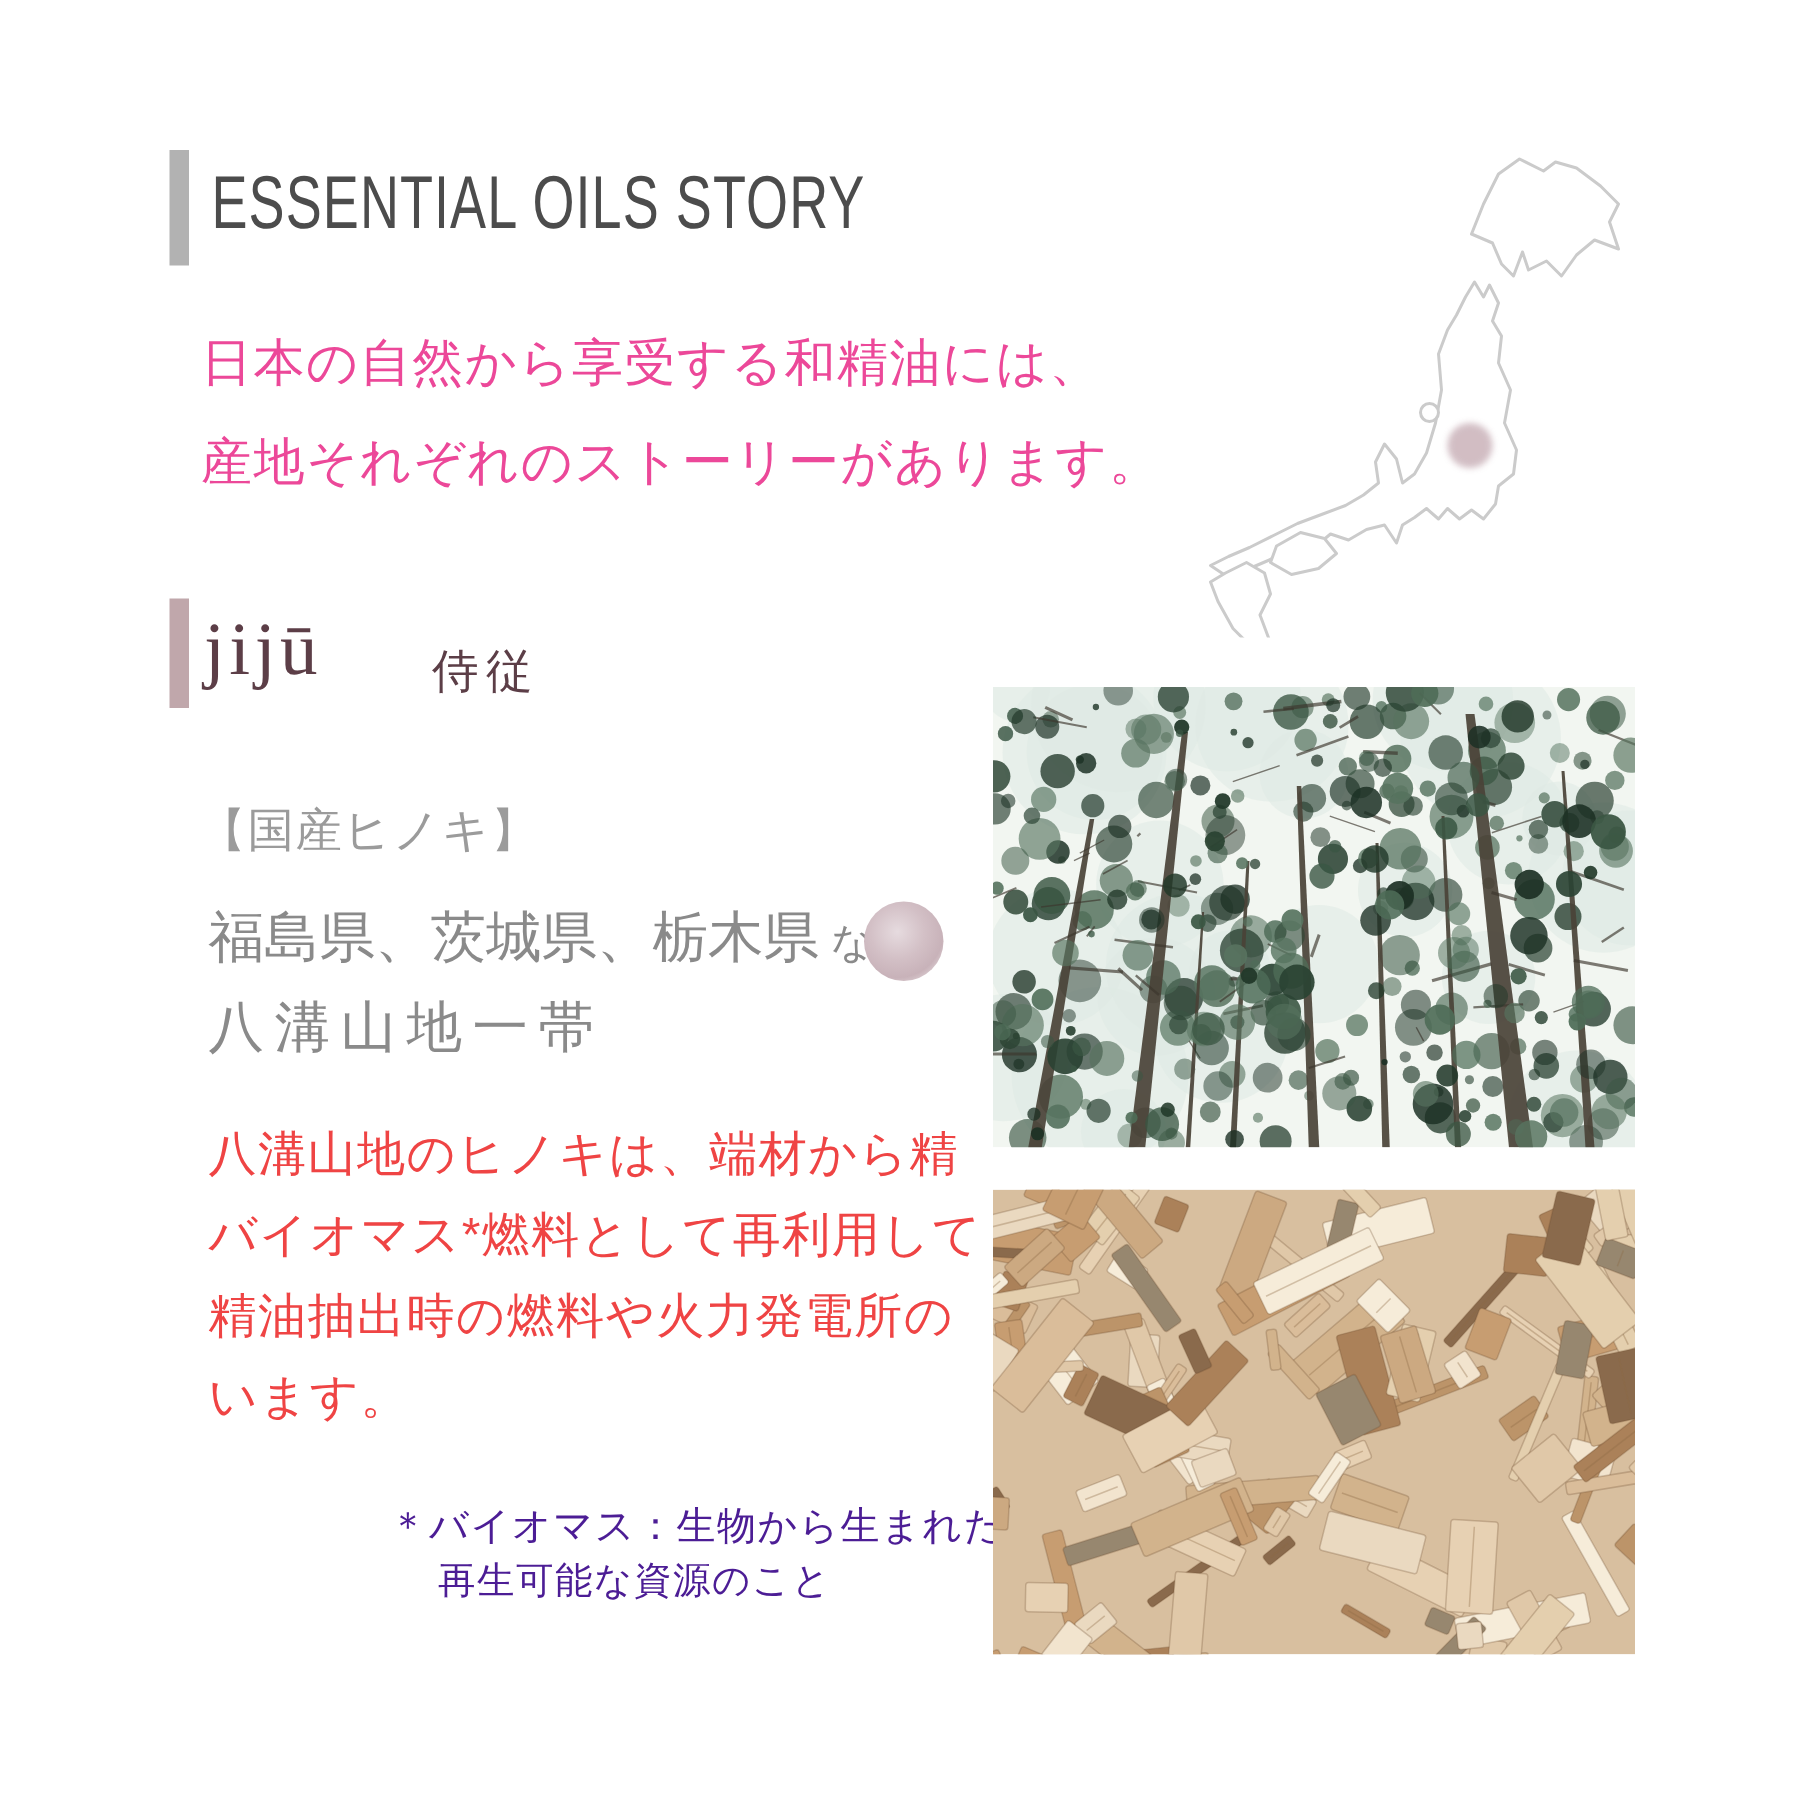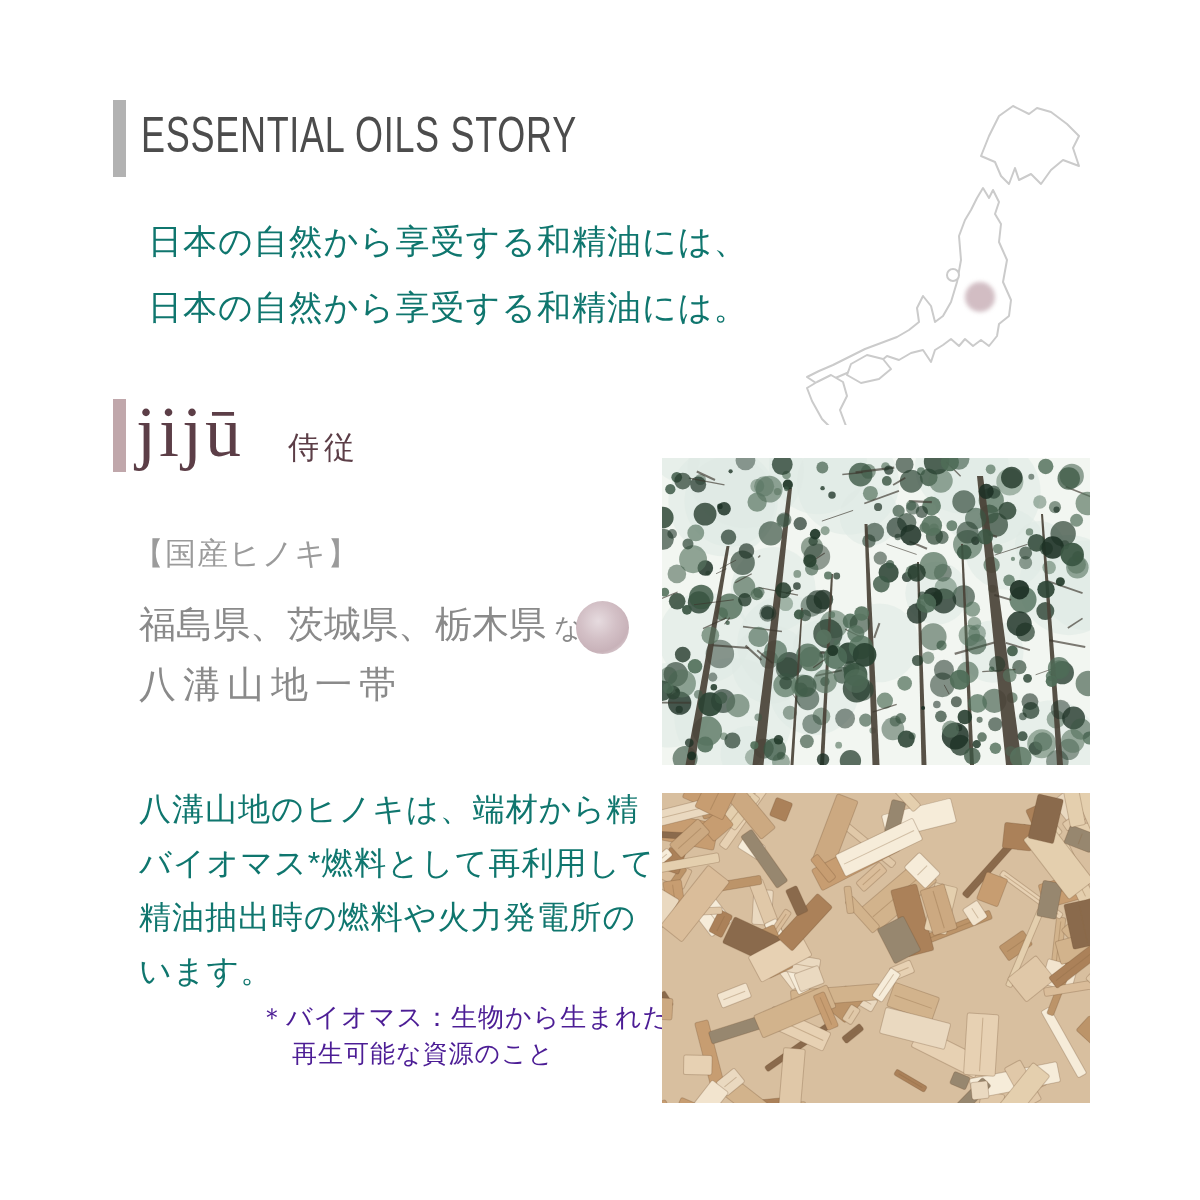--- a/index.html
+++ b/index.html
@@ -15,36 +15,36 @@
   #hdr-bar{left:113px;top:100px;height:77px;}
   #hdr-title{
     left:141px;top:106px;
     font-family:"Liberation Sans",sans-serif;
     font-size:50px;font-weight:300;color:#4c4c4c;letter-spacing:1px;
     transform:scaleX(0.72);transform-origin:left top;white-space:nowrap;
   }
 
   
   .intro-line{
-    position:absolute;left:148px;
+    position:absolute;left:134px;
     font-family:"Liberation Serif",serif;
-    font-size:34px;color:#0f766e;letter-spacing:1px;white-space:nowrap;
+    font-size:34px;color:#ec4899;letter-spacing:1px;white-space:nowrap;
   }
   #intro-1{top:219px;}
   #intro-2{top:285px;}
 
   
   #map-box{left:785px;top:92px;width:320px;height:333px;}
 
   
   #brand-bar{left:113px;top:399px;height:73px;background:#c0a7ab;}
   #brand-latin{
     left:136px;top:393px;
     font-family:"Liberation Serif",serif;
-    font-size:72px;color:#5c3e47;letter-spacing:3px;line-height:78px;white-space:nowrap;
+    font-size:50px;color:#5c3e47;letter-spacing:3px;line-height:78px;white-space:nowrap;
   }
   #brand-kanji{
     left:288px;top:427px;
     font-family:Liberation Sans, sans-serif;
     font-size:31px;color:#5c3e47;letter-spacing:5px;white-space:nowrap;
   }
 
   
   #section-label{
     left:133px;top:533px;
@@ -60,22 +60,22 @@
     background:radial-gradient(circle at 42% 38%, #e6dbdf 0%, #d3c0c6 40%, #c8b2b9 68%, rgba(200,178,185,0.25) 96%);
     filter:blur(0.4px);
   }
   #area-line{
     left:139px;top:660px;
     font-size:37px;color:#8a8a8a;letter-spacing:7px;white-space:nowrap;
   }
 
   
   #body-copy{
-    left:139px;top:782px;
-    font-size:32px;line-height:54px;color:#0f766e;letter-spacing:1px;white-space:nowrap;
+    left:139px;top:742px;
+    font-size:32px;line-height:54px;color:#ef4444;letter-spacing:1px;white-space:nowrap;
   }
   .fn{
     position:absolute;color:#4c1d95;white-space:nowrap;
     font-family:"Liberation Sans",sans-serif;
   }
   #footnote-1{left:259px;top:1000px;font-size:26px;letter-spacing:1px;}
   #footnote-2{left:292px;top:1037px;font-size:25px;letter-spacing:1px;}
 
   
   .photo{position:absolute;overflow:hidden;}
@@ -85,21 +85,21 @@
 </style>
 </head>
 <body>
 
 <div id="canvas">
 
   <div id="hdr-bar" class="accent-bar"></div>
   <div id="hdr-title" class="abs">ESSENTIAL OILS STORY</div>
 
   <div id="intro-1" class="intro-line">日本の自然から享受する和精油には、</div>
-  <div id="intro-2" class="intro-line">日本の自然から享受する和精油には。</div>
+  <div id="intro-2" class="intro-line">産地それぞれのストーリーがあります。</div>
 
   <div id="map-box" class="abs">
     <svg width="320" height="333" viewBox="0 0 320 333">
       <g fill="#ffffff" stroke="#cbcbcb" stroke-width="2" stroke-linejoin="round">
 
         <path d="M196,64 L204,44 L214,24 L228,14 L244,22 L252,16 L266,20 L282,32 L294,44 L288,56 L294,74 L278,68 L266,78 L256,92 L246,82 L234,88 L230,76 L224,92 L216,84 L210,70 L196,64 Z"></path>
 
         <path d="M192,106 L198,96 L204,106 L208,98 L214,110 L210,122 L216,132 L214,150 L222,168 L218,190 L226,208 L224,224 L214,232 L212,244 L204,254 L196,248 L188,254 L180,247 L174,254 L166,247 L158,253 L150,258 L146,270 L138,258 L126,261 L114,268 L102,264 L90,274 L76,271 L62,281 L48,287 L34,293 L22,285 L34,279 L48,273 L64,265 L80,257 L96,251 L112,245 L124,238 L134,230 L132,216 L138,204 L146,214 L150,230 L158,224 L166,210 L172,190 L176,168 L174,144 L180,128 L186,118 L192,106 Z"></path>
 
         <circle cx="168" cy="183" r="6"></circle>

